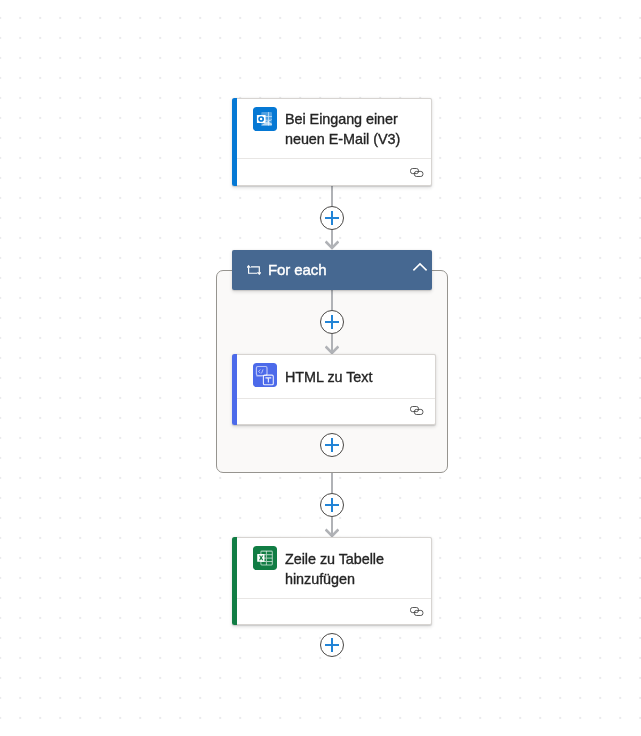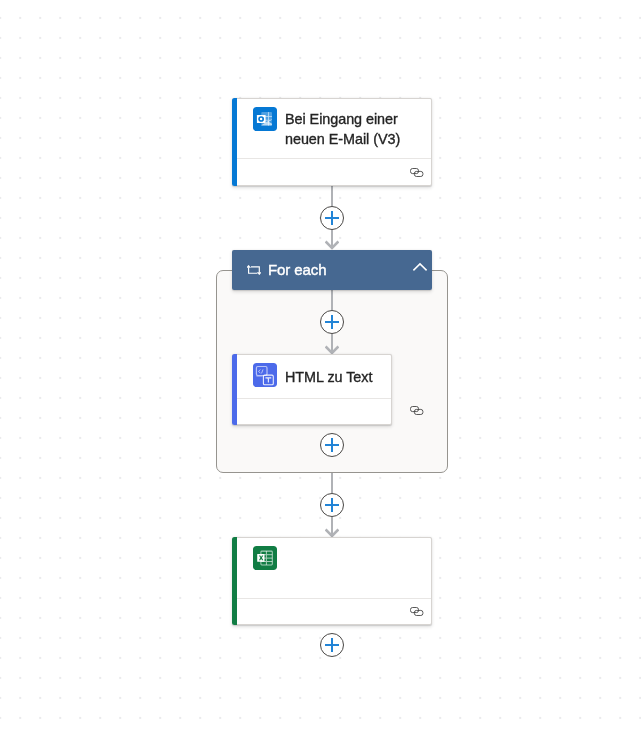--- a/index.html
+++ b/index.html
@@ -104,21 +104,21 @@
       </svg>
     </span>
     <span class="scope-title" style="left:36px;top:10px;">For each</span>
     <span style="position:absolute;left:180px;top:11px;">
       <svg viewBox="0 0 16 16" width="16" height="16" style="display:block">
         <path d="M1.4 9.4 L8 2.9 L14.6 9.4" fill="none" stroke="#ffffff" stroke-width="1.5" stroke-linecap="butt" stroke-linejoin="miter"></path>
       </svg>
     </span>
   </div>
 
-  <div class="card" style="left:232px;top:354px;width:160px;height:71px;">
+  <div class="card" style="left:232px;top:354px;width:204px;height:71px;">
     <div class="accent" style="background:#4c6aea;"></div>
     <span class="ico" style="left:20px;top:8px;">
       <svg viewBox="0 0 24 24" width="24" height="24" style="display:block">
         <rect width="24" height="24" rx="3" fill="#4c6aea"></rect>
         <g opacity="0.60">
           <rect x="3.4" y="3.5" width="10.6" height="9.0" rx="1.4" fill="none" stroke="#ffffff" stroke-width="1.2"></rect>
           <rect x="3.4" y="12.3" width="6.3" height="1.25" rx="0.35" fill="#ffffff"></rect>
           <g stroke="#ffffff" stroke-width="1.0" fill="none" stroke-linecap="round" stroke-linejoin="round">
             <path d="M7.1 6.9 L5.4 8.4 L7.1 9.8"></path>
             <path d="M9.9 6.8 L8.7 10.0"></path>
@@ -156,20 +156,21 @@
             <rect x="12.9" y="5.1" width="1.0" height="13.8"></rect>
             <rect x="7.9" y="8.2" width="11.4" height="1.0"></rect>
             <rect x="7.9" y="11.6" width="11.4" height="1.0"></rect>
             <rect x="7.9" y="15.0" width="11.4" height="1.0"></rect>
           </g>
           <rect x="4.2" y="8.0" width="7.3" height="7.7" rx="0.5" fill="#ffffff"></rect>
           <path d="M5.9 9.6 h1.45 l0.78 1.5 0.78 -1.5 h1.42 l-1.43 2.25 1.48 2.35 h-1.45 l-0.8 -1.55 -0.8 1.55 h-1.45 l1.5 -2.35 z" fill="#117d44"></path>
         </g>
       </svg>
     </span>
+    <span class="title" style="left:52px;top:12px;width:118px;">Zeile zu Tabelle hinzufügen</span>
     <div class="sep" style="top:60px;"></div>
     <span class="linkbtn" style="left:177.3px;top:69.2px;">
       <svg viewBox="0 0 13.4 9" width="13.4" height="9" style="display:block">
         <g fill="none" stroke="#3a3a3a" stroke-width="0.85">
           <rect x="0.5" y="0.5" width="8.0" height="5.1" rx="2.1"></rect>
           <rect x="4.4" y="3.4" width="8.5" height="5.1" rx="2.1"></rect>
         </g>
       </svg>
     </span>
   </div>

